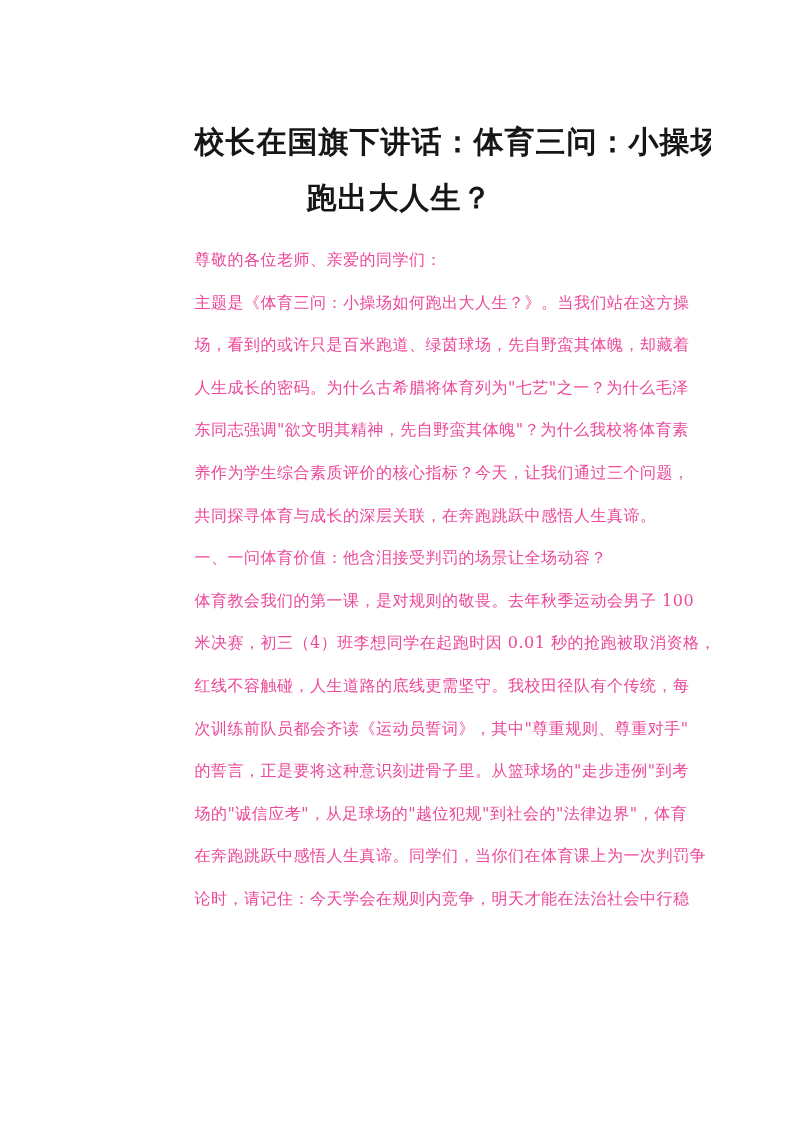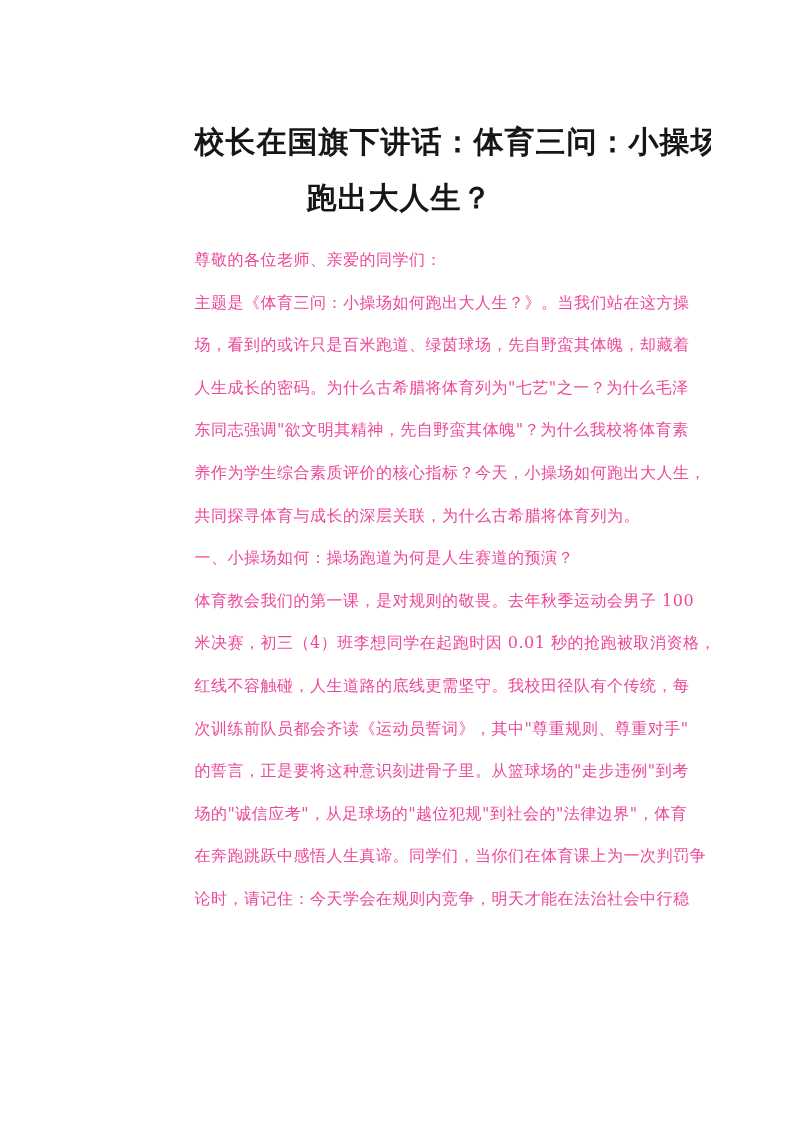--- a/index.html
+++ b/index.html
@@ -52,23 +52,23 @@
     <span class="title-line">校长在国旗下讲话：体育三问：小操场如何</span>
     <span class="title-line">跑出大人生？</span>
   </h1>
 
   <div class="doc-body">
       <div class="doc-line">尊敬的各位老师、亲爱的同学们：</div>
       <div class="doc-line just">主题是《体育三问：小操场如何跑出大人生？》。当我们站在这方操</div>
       <div class="doc-line just">场，看到的或许只是百米跑道、绿茵球场，先自野蛮其体魄，却藏着</div>
       <div class="doc-line just">人生成长的密码。为什么古希腊将体育列为"七艺"之一？为什么毛泽</div>
       <div class="doc-line just">东同志强调"欲文明其精神，先自野蛮其体魄"？为什么我校将体育素</div>
-      <div class="doc-line just">养作为学生综合素质评价的核心指标？今天，小操场如何跑出大人生，</div>
-      <div class="doc-line">共同探寻体育与成长的深层关联，为什么古希腊将体育列为。</div>
-      <div class="doc-line">一、小操场如何：操场跑道为何是人生赛道的预演？</div>
+      <div class="doc-line just">养作为学生综合素质评价的核心指标？今天，让我们通过三个问题，</div>
+      <div class="doc-line">共同探寻体育与成长的深层关联，在奔跑跳跃中感悟人生真谛。</div>
+      <div class="doc-line">一、一问体育价值：他含泪接受判罚的场景让全场动容？</div>
       <div class="doc-line just">体育教会我们的第一课，是对规则的敬畏。去年秋季运动会男子 100</div>
       <div class="doc-line just">米决赛，初三（4）班李想同学在起跑时因 0.01 秒的抢跑被取消资格，</div>
       <div class="doc-line just">红线不容触碰，人生道路的底线更需坚守。我校田径队有个传统，每</div>
       <div class="doc-line just">次训练前队员都会齐读《运动员誓词》，其中"尊重规则、尊重对手"</div>
       <div class="doc-line just">的誓言，正是要将这种意识刻进骨子里。从篮球场的"走步违例"到考</div>
       <div class="doc-line just">场的"诚信应考"，从足球场的"越位犯规"到社会的"法律边界"，体育</div>
       <div class="doc-line just">在奔跑跳跃中感悟人生真谛。同学们，当你们在体育课上为一次判罚争</div>
       <div class="doc-line just">论时，请记住：今天学会在规则内竞争，明天才能在法治社会中行稳</div>
     </div>
 </div>

